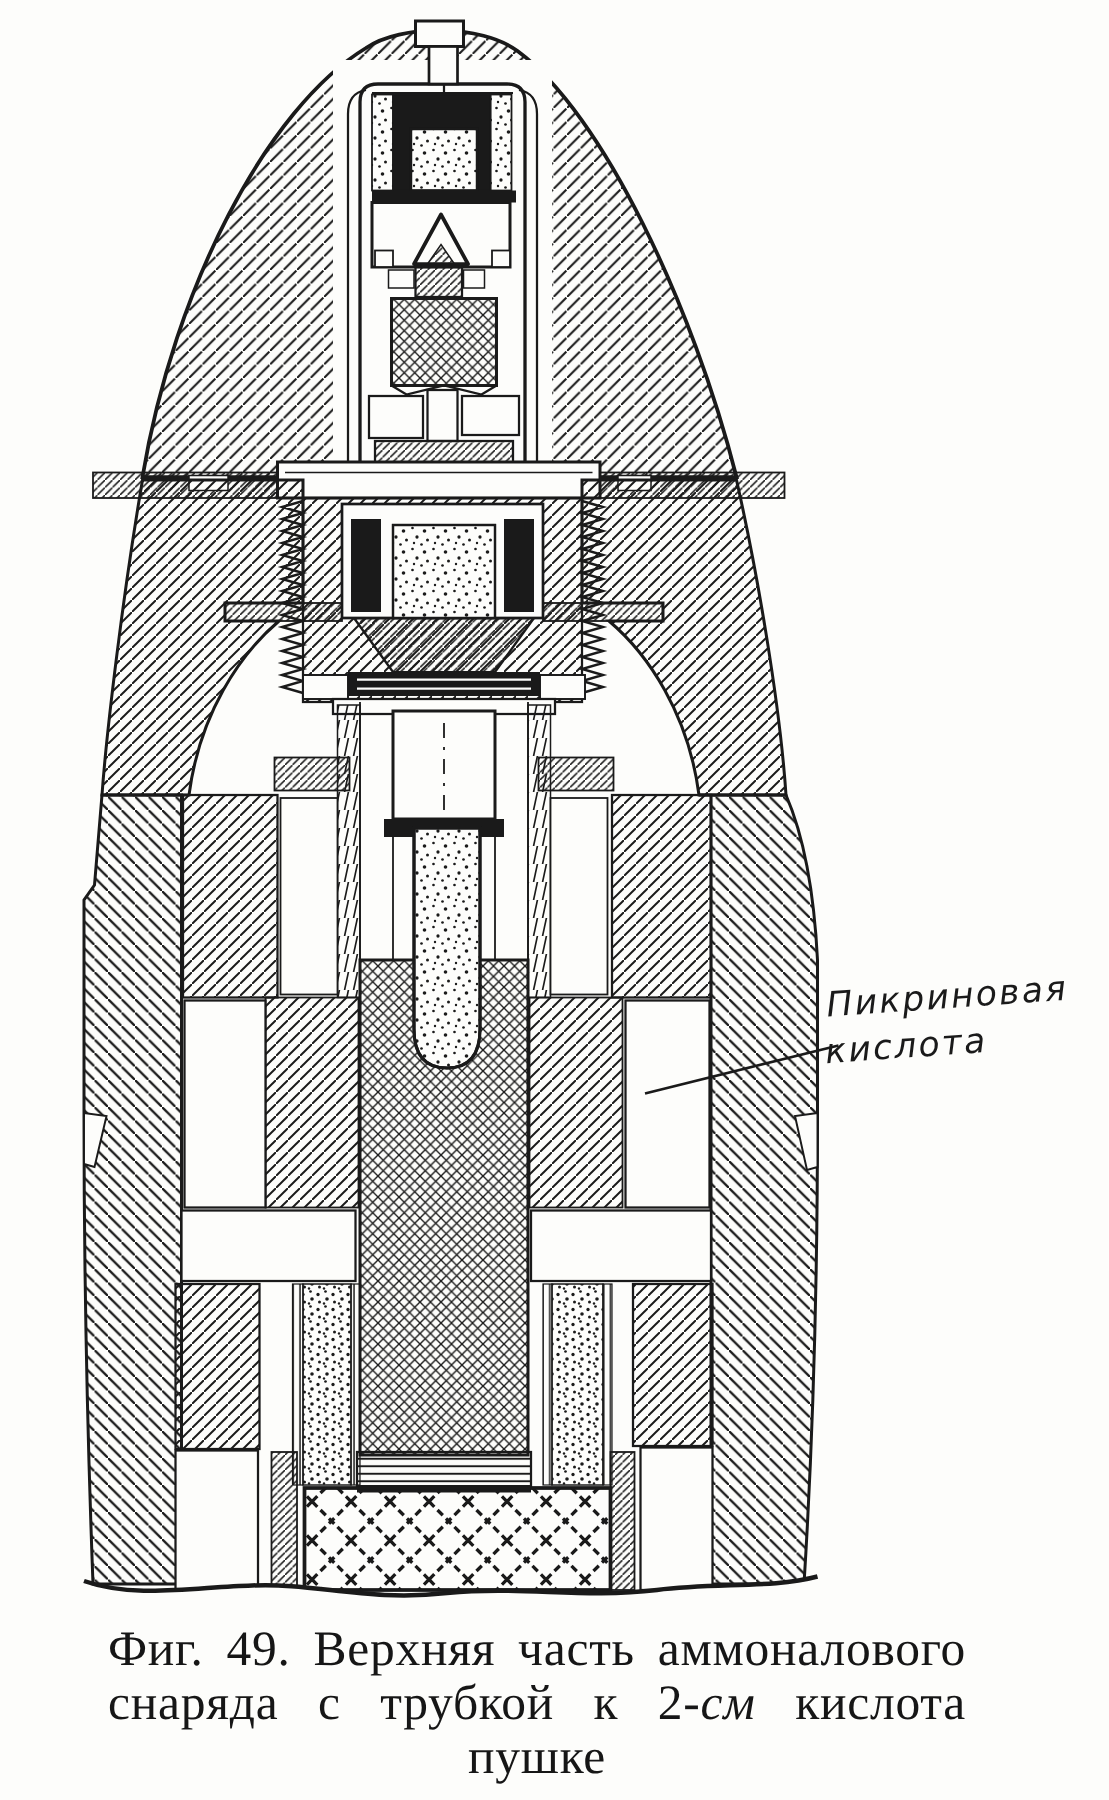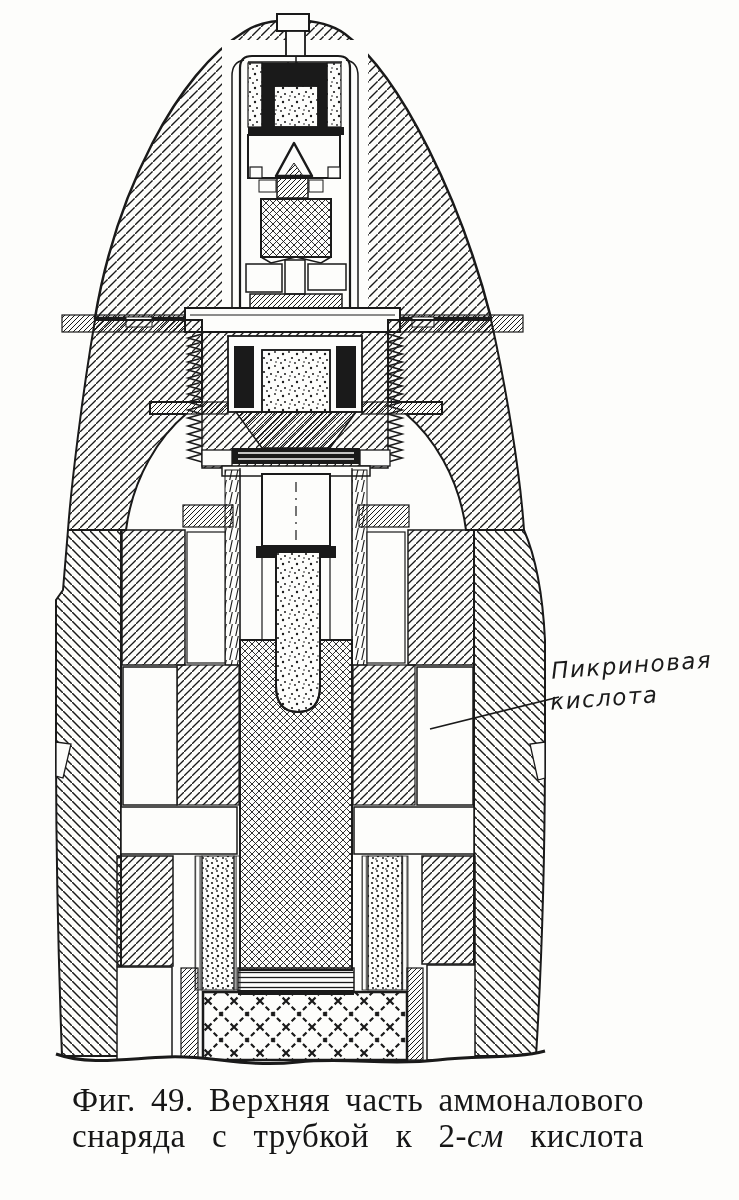--- a/index.html
+++ b/index.html
@@ -263,15 +263,16 @@
 
 <div class="caption">
   <div class="cap-line jl">
     <span>Фиг. 49.</span>
     <span>Верхняя часть аммоналового</span>
   </div>
   <div class="cap-line jl">
     <span>снаряда с трубкой к 2-</span><span class="it">см</span>
     <span>кислота</span>
   </div>
+  <div class="cap-line cl">пушке</div>
 </div>
 
 </div>
 
 </body></html>

